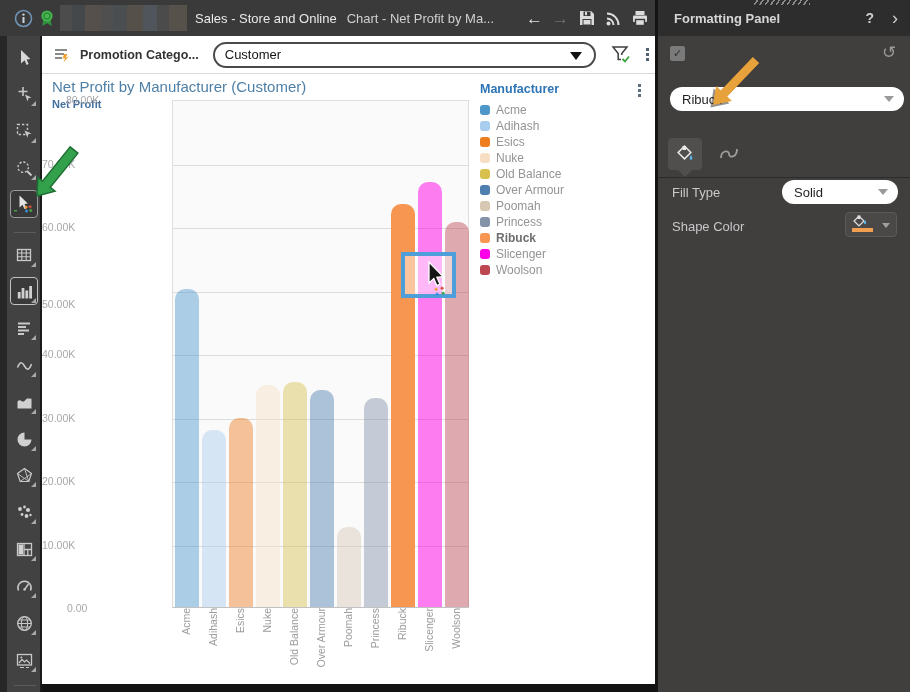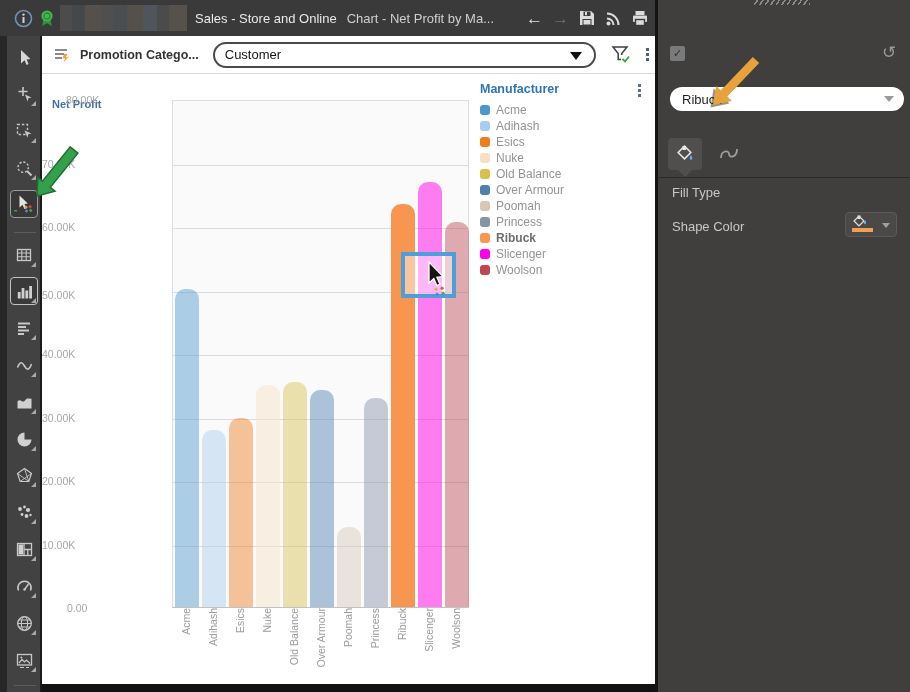--- a/index.html
+++ b/index.html
@@ -288,20 +288,21 @@
           </svg>
       </span>
       <span class="kebab" style="margin-left:14px">
           <i></i>
           <i></i>
           <i></i>
         </span>
     </div>
 
     <div class="chart-region">
+      <div class="chart-title">Net Profit by Manufacturer (Customer)</div>
       <div class="y-title">Net Profit</div>
       <div class="plot">
           <div class="gridline" style="top: 445px;"></div>
           <div class="gridline" style="top: 381px;"></div>
           <div class="gridline" style="top: 318px;"></div>
           <div class="gridline" style="top: 254px;"></div>
           <div class="gridline" style="top: 191px;"></div>
           <div class="gridline" style="top: 127px;"></div>
           <div class="gridline" style="top: 64px;"></div>
           <div class="bar" style="left: 2px; height: 318px; background: rgba(78, 151, 203, 0.45);"></div>
@@ -315,21 +316,21 @@
           <div class="bar" style="left: 218px; height: 403px; background: rgb(247, 150, 80);"></div>
           <div class="bar" style="left: 245px; height: 425px; background: rgba(255, 0, 232, 0.5);"></div>
           <div class="bar" style="left: 272px; height: 385px; background: rgba(188, 71, 81, 0.45);"></div>
         </div>
       <div>
           <div class="ytick" style="position: absolute; left: 0px; width: 124px; top: 528px; margin-left: 25px;">0.00</div>
           <div class="ytick" style="position: absolute; left: 0px; width: 124px; top: 464.5px;">10.00K</div>
           <div class="ytick" style="position: absolute; left: 0px; width: 124px; top: 401px;">20.00K</div>
           <div class="ytick" style="position: absolute; left: 0px; width: 124px; top: 337.5px;">30.00K</div>
           <div class="ytick" style="position: absolute; left: 0px; width: 124px; top: 274px;">40.00K</div>
-          <div class="ytick" style="position: absolute; left: 0px; width: 124px; top: 215px;">50.00K</div>
+          <div class="ytick" style="position: absolute; left: 0px; width: 124px; top: 224px;">50.00K</div>
           <div class="ytick" style="position: absolute; left: 0px; width: 124px; top: 147px;">60.00K</div>
           <div class="ytick" style="position: absolute; left: 0px; width: 124px; top: 83.5px;">70.00K</div>
           <div class="ytick" style="position: absolute; left: 0px; width: 124px; top: 20px; padding-left: 24px;">80.00K</div>
         </div>
       <div>
           <span class="xlabel" style="position: absolute; left: 104px; top: 568px;">Acme</span>
           <span class="xlabel" style="position: absolute; left: 131px; top: 568px;">Adihash</span>
           <span class="xlabel" style="position: absolute; left: 158px; top: 568px;">Esics</span>
           <span class="xlabel" style="position: absolute; left: 185px; top: 568px;">Nuke</span>
           <span class="xlabel" style="position: absolute; left: 212px; top: 568px;">Old Balance</span>
@@ -407,20 +408,25 @@
         <rect x="19.5" y="33.5" width="3.2" height="1.5" fill="#3fa54b"></rect>
           <rect x="20.3" y="32.7" width="1.5" height="3.2" fill="#3fa54b"></rect>
       </svg>
     </div>
 
     <div class="bottom-strip"></div>
   </div>
 
   <div class="panel-sep"></div>
   <div class="right-panel">
+    <div class="panel-header">
+      <span class="panel-title">Formatting Panel</span>
+      <span class="panel-help">?</span>
+      <span class="panel-collapse">›</span>
+    </div>
     <div class="drag-hatch"></div>
 
     <div class="checkbox">✓</div>
     <span class="reset-icon">↺</span>
 
     <div class="pill pill-item">
       <span class="txt">Ribuck</span>
       <span class="chev"></span>
     </div>
 
@@ -433,20 +439,24 @@
     </div>
     <div class="fmt-tab" style="left:54px">
       <svg width="22" height="22">
         <path d="M3,15 C3,7 11,7 11,11 C11,15 19,15 19,6" fill="none" stroke="#9e9e9e" stroke-width="1.8"></path>
       </svg>
     </div>
     <div class="tab-caret"></div>
     <div class="panel-divider"></div>
 
     <div class="p-label" style="top:185px">Fill Type</div>
+    <div class="pill pill-solid">
+      <span class="txt">Solid</span>
+      <span class="chev"></span>
+    </div>
 
     <div class="p-label" style="top:219px">Shape Color</div>
     <div class="shape-btn">
       <svg width="22" height="17" style="position:absolute;left:5px;top:1px">
         <rect x="4.5" y="3.5" width="7" height="7" transform="rotate(45 8 7)" fill="none" stroke="#dedede" stroke-width="1.3"></rect>
         <rect x="6.5" y="1.5" width="3" height="3.5" fill="#dedede"></rect>
         <path d="M14,6 q2.4,3 0,4.4 q-2.4,-1.4 0,-4.4" fill="#59b6e8"></path>
       </svg>
       <span class="shape-bar" style="background: rgb(240, 160, 80);"></span>
       <span class="chev"></span>

